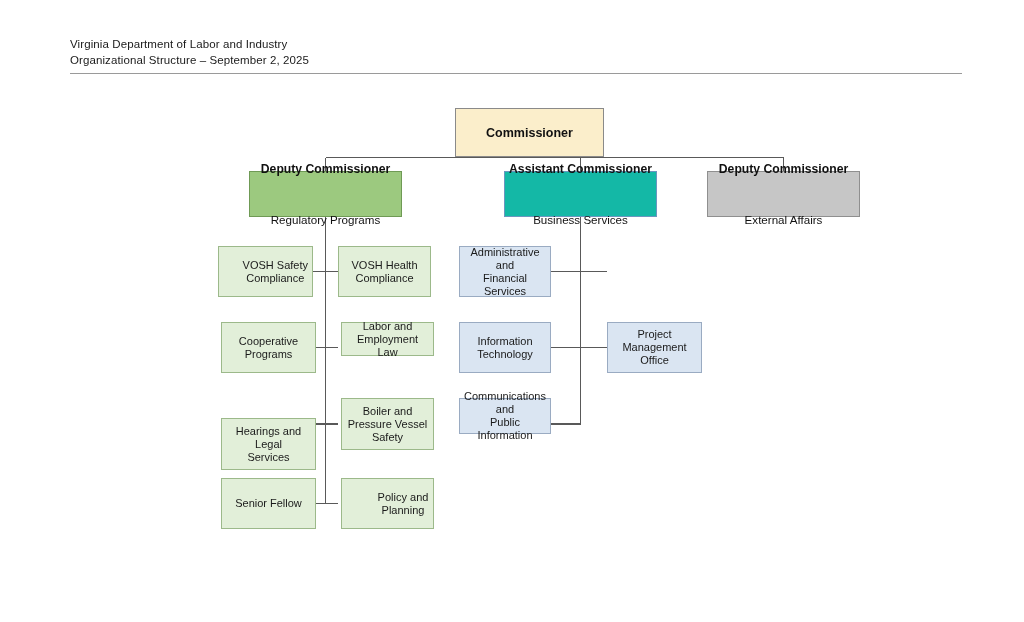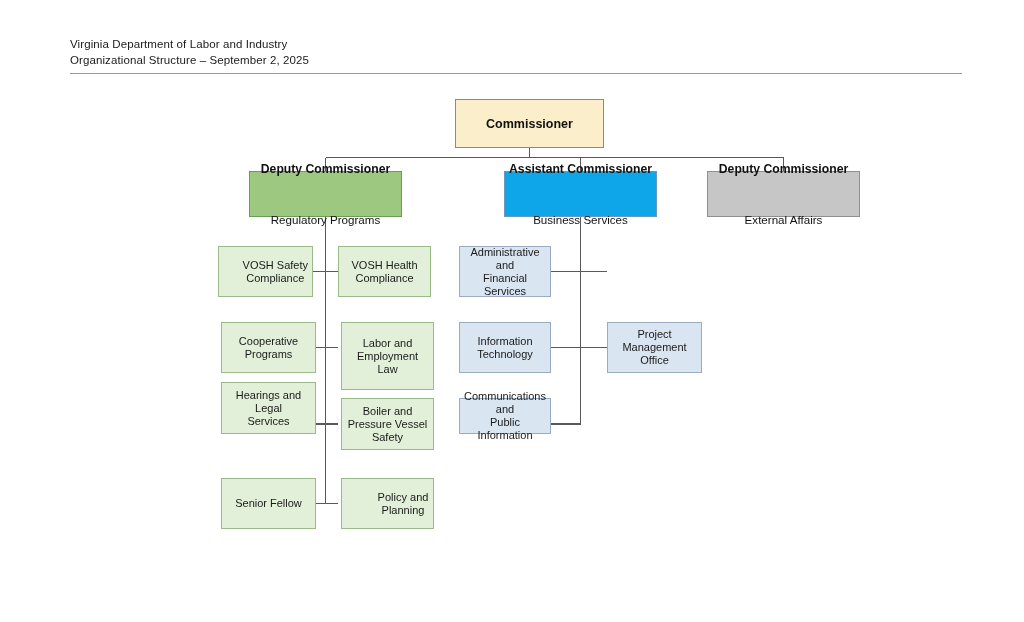--- a/index.html
+++ b/index.html
@@ -89,21 +89,21 @@
   .tier1 .node-title { font-size: 12.5px; }
 
   
   .tier2 .node-title { font-size: 12.2px; margin-bottom: 3px; }
   .tier2 .node-sub   { font-size: 11.6px; }
   .tier2-green {
     background: #9cc97f;
     border-color: #6f9a55;
   }
   .tier2-blue {
-    background: #0ea5e9;
+    background: #14b8a6;
     border-color: #6b96bf;
   }
   .tier2-gray {
     background: #c6c6c6;
     border-color: #8f8f8f;
   }
 
   
   .tier3 .node-label { font-size: 11px; }
   .tier3-green {
@@ -145,21 +145,21 @@
       <path d="M313 503.5 L338 503.5"></path>
 
       <path d="M580.5 217 L580.5 424"></path>
 
       <path d="M551 271.5 L607 271.5"></path>
       <path d="M551 347.5 L607 347.5"></path>
       <path d="M551 424 L580.5 424"></path>
     </g>
   </svg>
 
-  <div class="node tier1" style="left:455px; top:99px; width:149px; height:49px;align-items:center;">
+  <div class="node tier1" style="left:455px; top:108px; width:149px; height:49px;align-items:center;">
     <div class="node-title">Commissioner</div>
   </div>
 
   <div class="node tier2 tier2-green" style="left:249px; top:171px; width:153px; height:46px;">
     <div class="node-title">Deputy Commissioner</div>
     <div class="node-sub">Regulatory Programs</div>
   </div>
 
   <div class="node tier2 tier2-blue" style="left:504px; top:171px; width:153px; height:46px;">
     <div class="node-title">Assistant Commissioner</div>
@@ -174,25 +174,25 @@
   <div class="node tier3 tier3-green" style="left:218px; top:246px; width:95px; height:51px;align-items:flex-end;">
     <div class="node-label">VOSH Safety<br>Compliance</div>
   </div>
   <div class="node tier3 tier3-green" style="left:338px; top:246px; width:93px; height:51px;">
     <div class="node-label">VOSH Health<br>Compliance</div>
   </div>
 
   <div class="node tier3 tier3-green" style="left:221px; top:322px; width:95px; height:51px;">
     <div class="node-label">Cooperative<br>Programs</div>
   </div>
-  <div class="node tier3 tier3-green" style="left:341px; top:322px; width:93px; height:68px;">
+  <div class="node tier3 tier3-green" style="left:341px; top:322px; width:93px; height:34px;">
     <div class="node-label">Labor and<br>Employment Law</div>
   </div>
 
-  <div class="node tier3 tier3-green" style="left:221px; top:382px; width:95px; height:52px;">
+  <div class="node tier3 tier3-green" style="left:221px; top:418px; width:95px; height:52px;">
     <div class="node-label">Hearings and Legal<br>Services</div>
   </div>
   <div class="node tier3 tier3-green" style="left:341px; top:398px; width:93px; height:52px;">
     <div class="node-label">Boiler and<br>Pressure Vessel<br>Safety</div>
   </div>
 
   <div class="node tier3 tier3-green" style="left:221px; top:478px; width:95px; height:51px;">
     <div class="node-label">Senior Fellow</div>
   </div>
   <div class="node tier3 tier3-green" style="left:341px; top:478px; width:93px; height:51px;padding-left:31px;">

